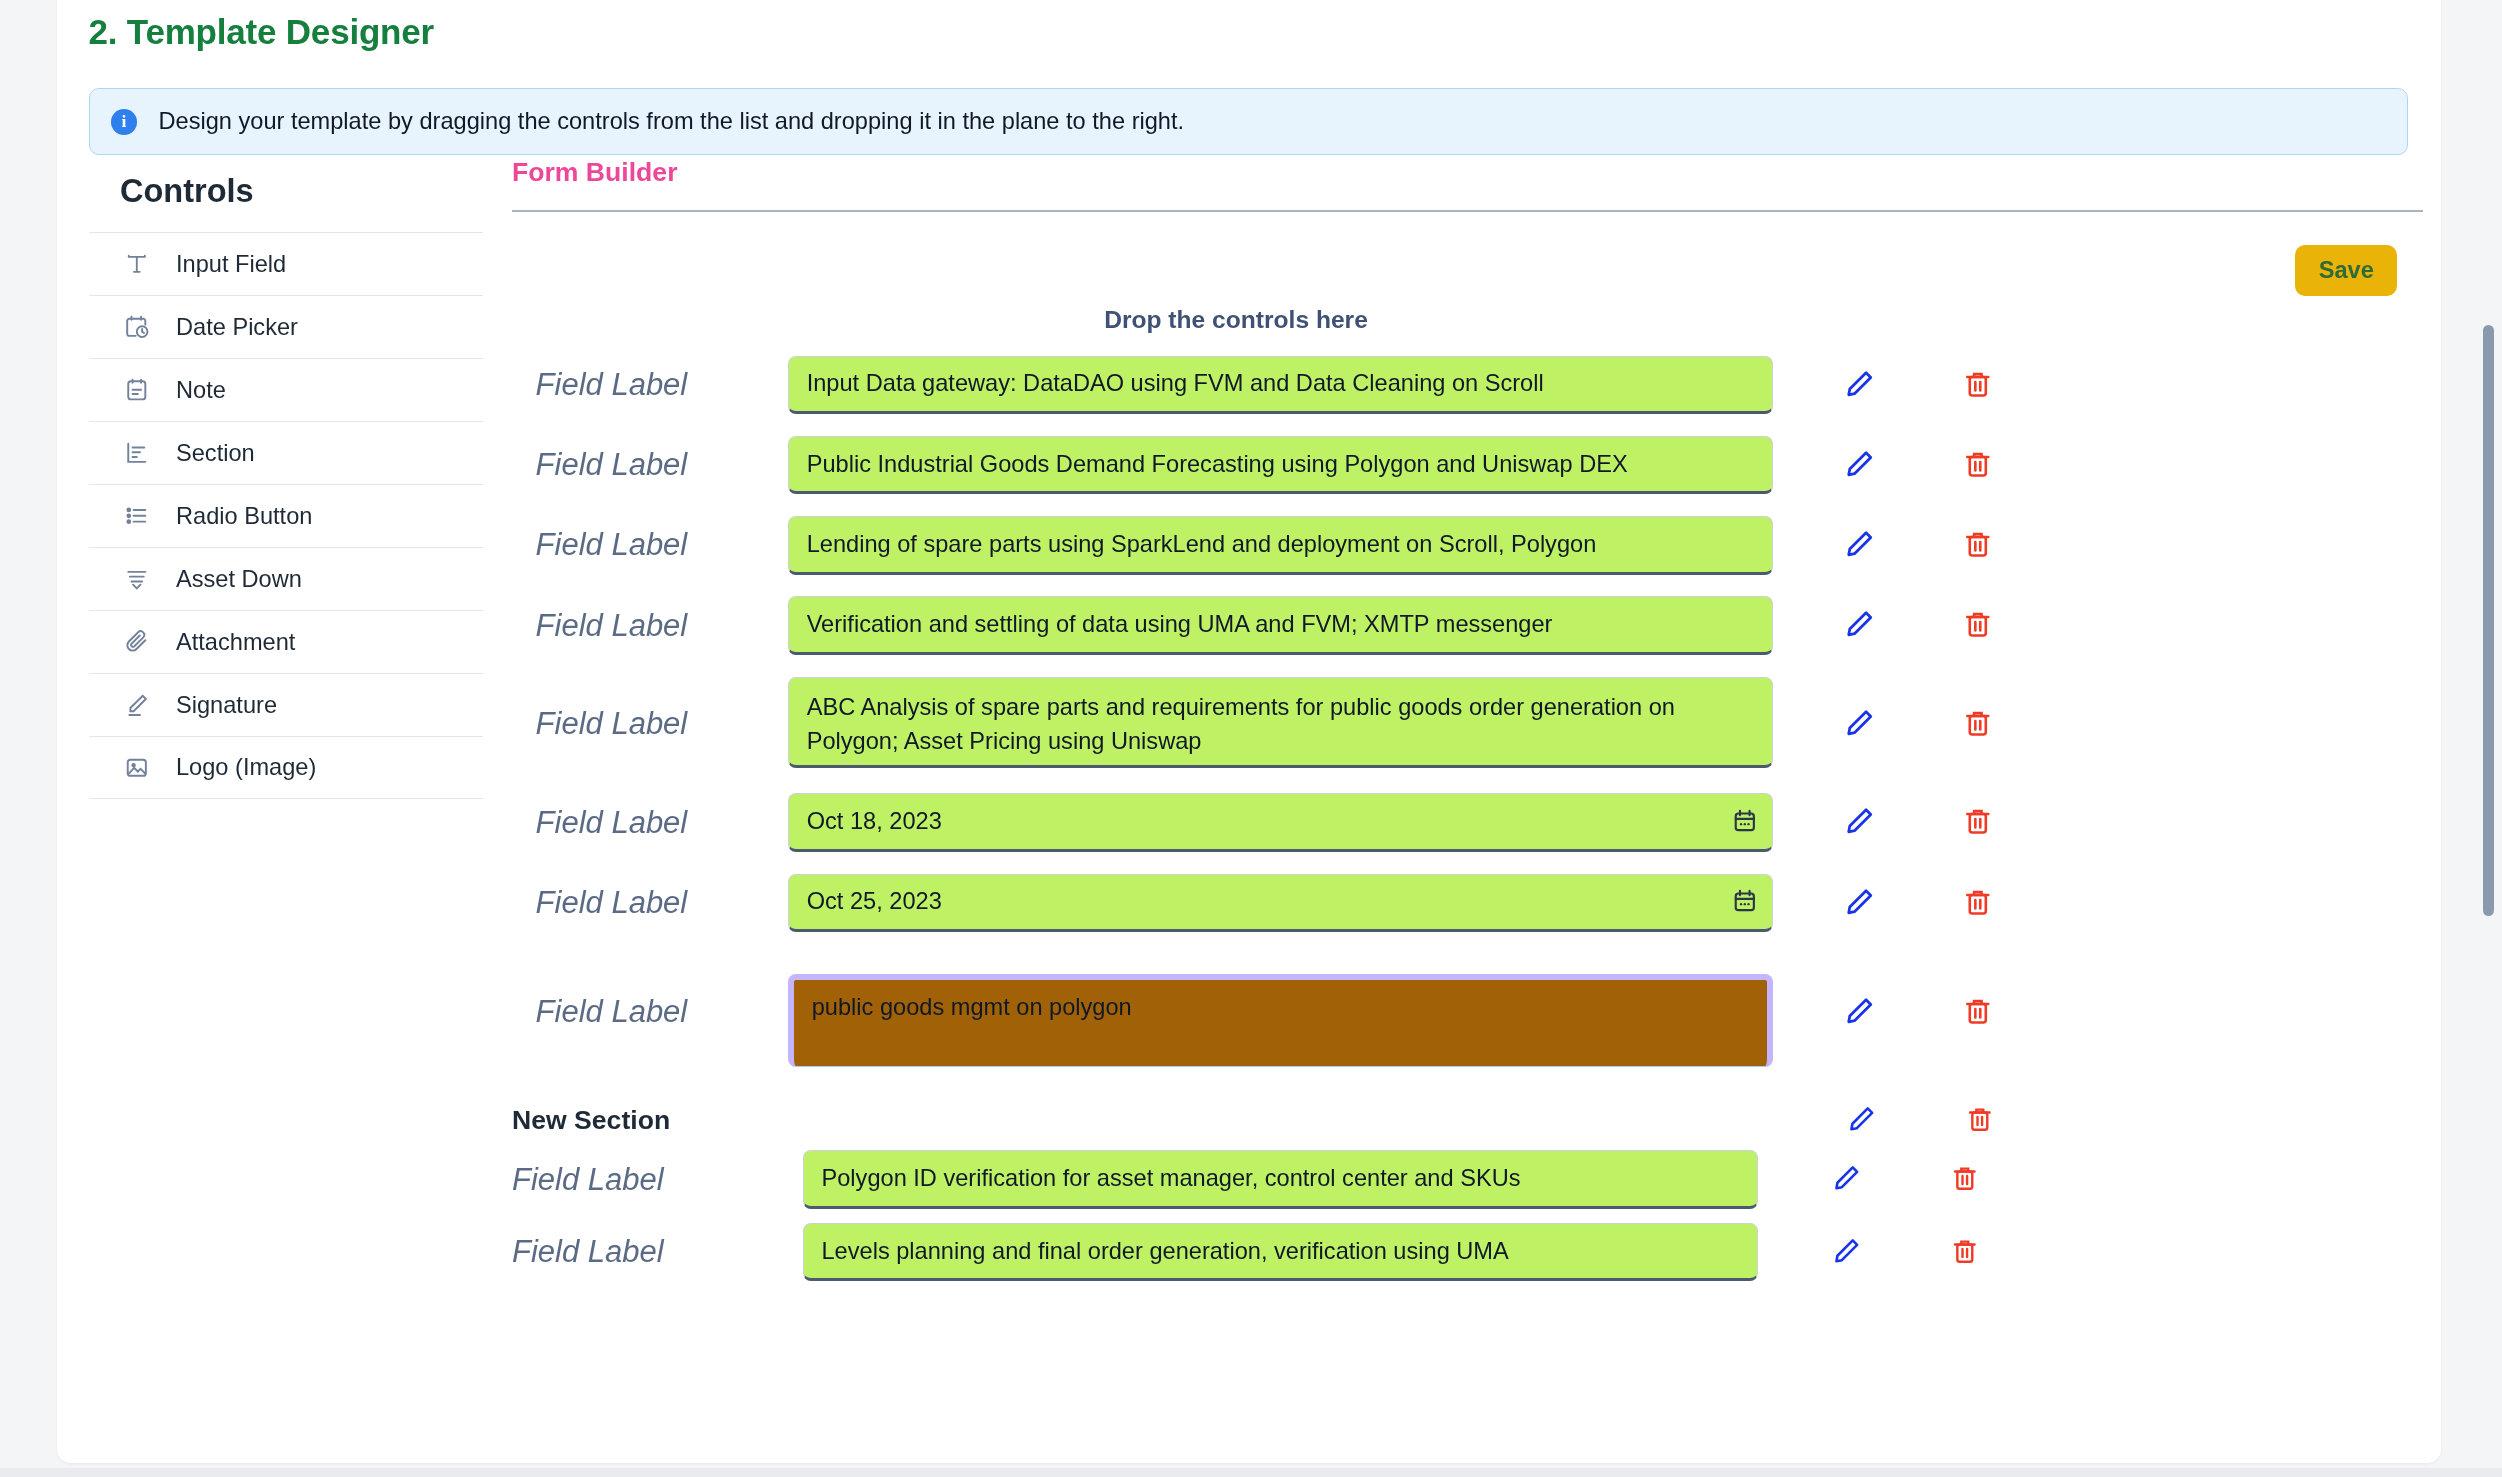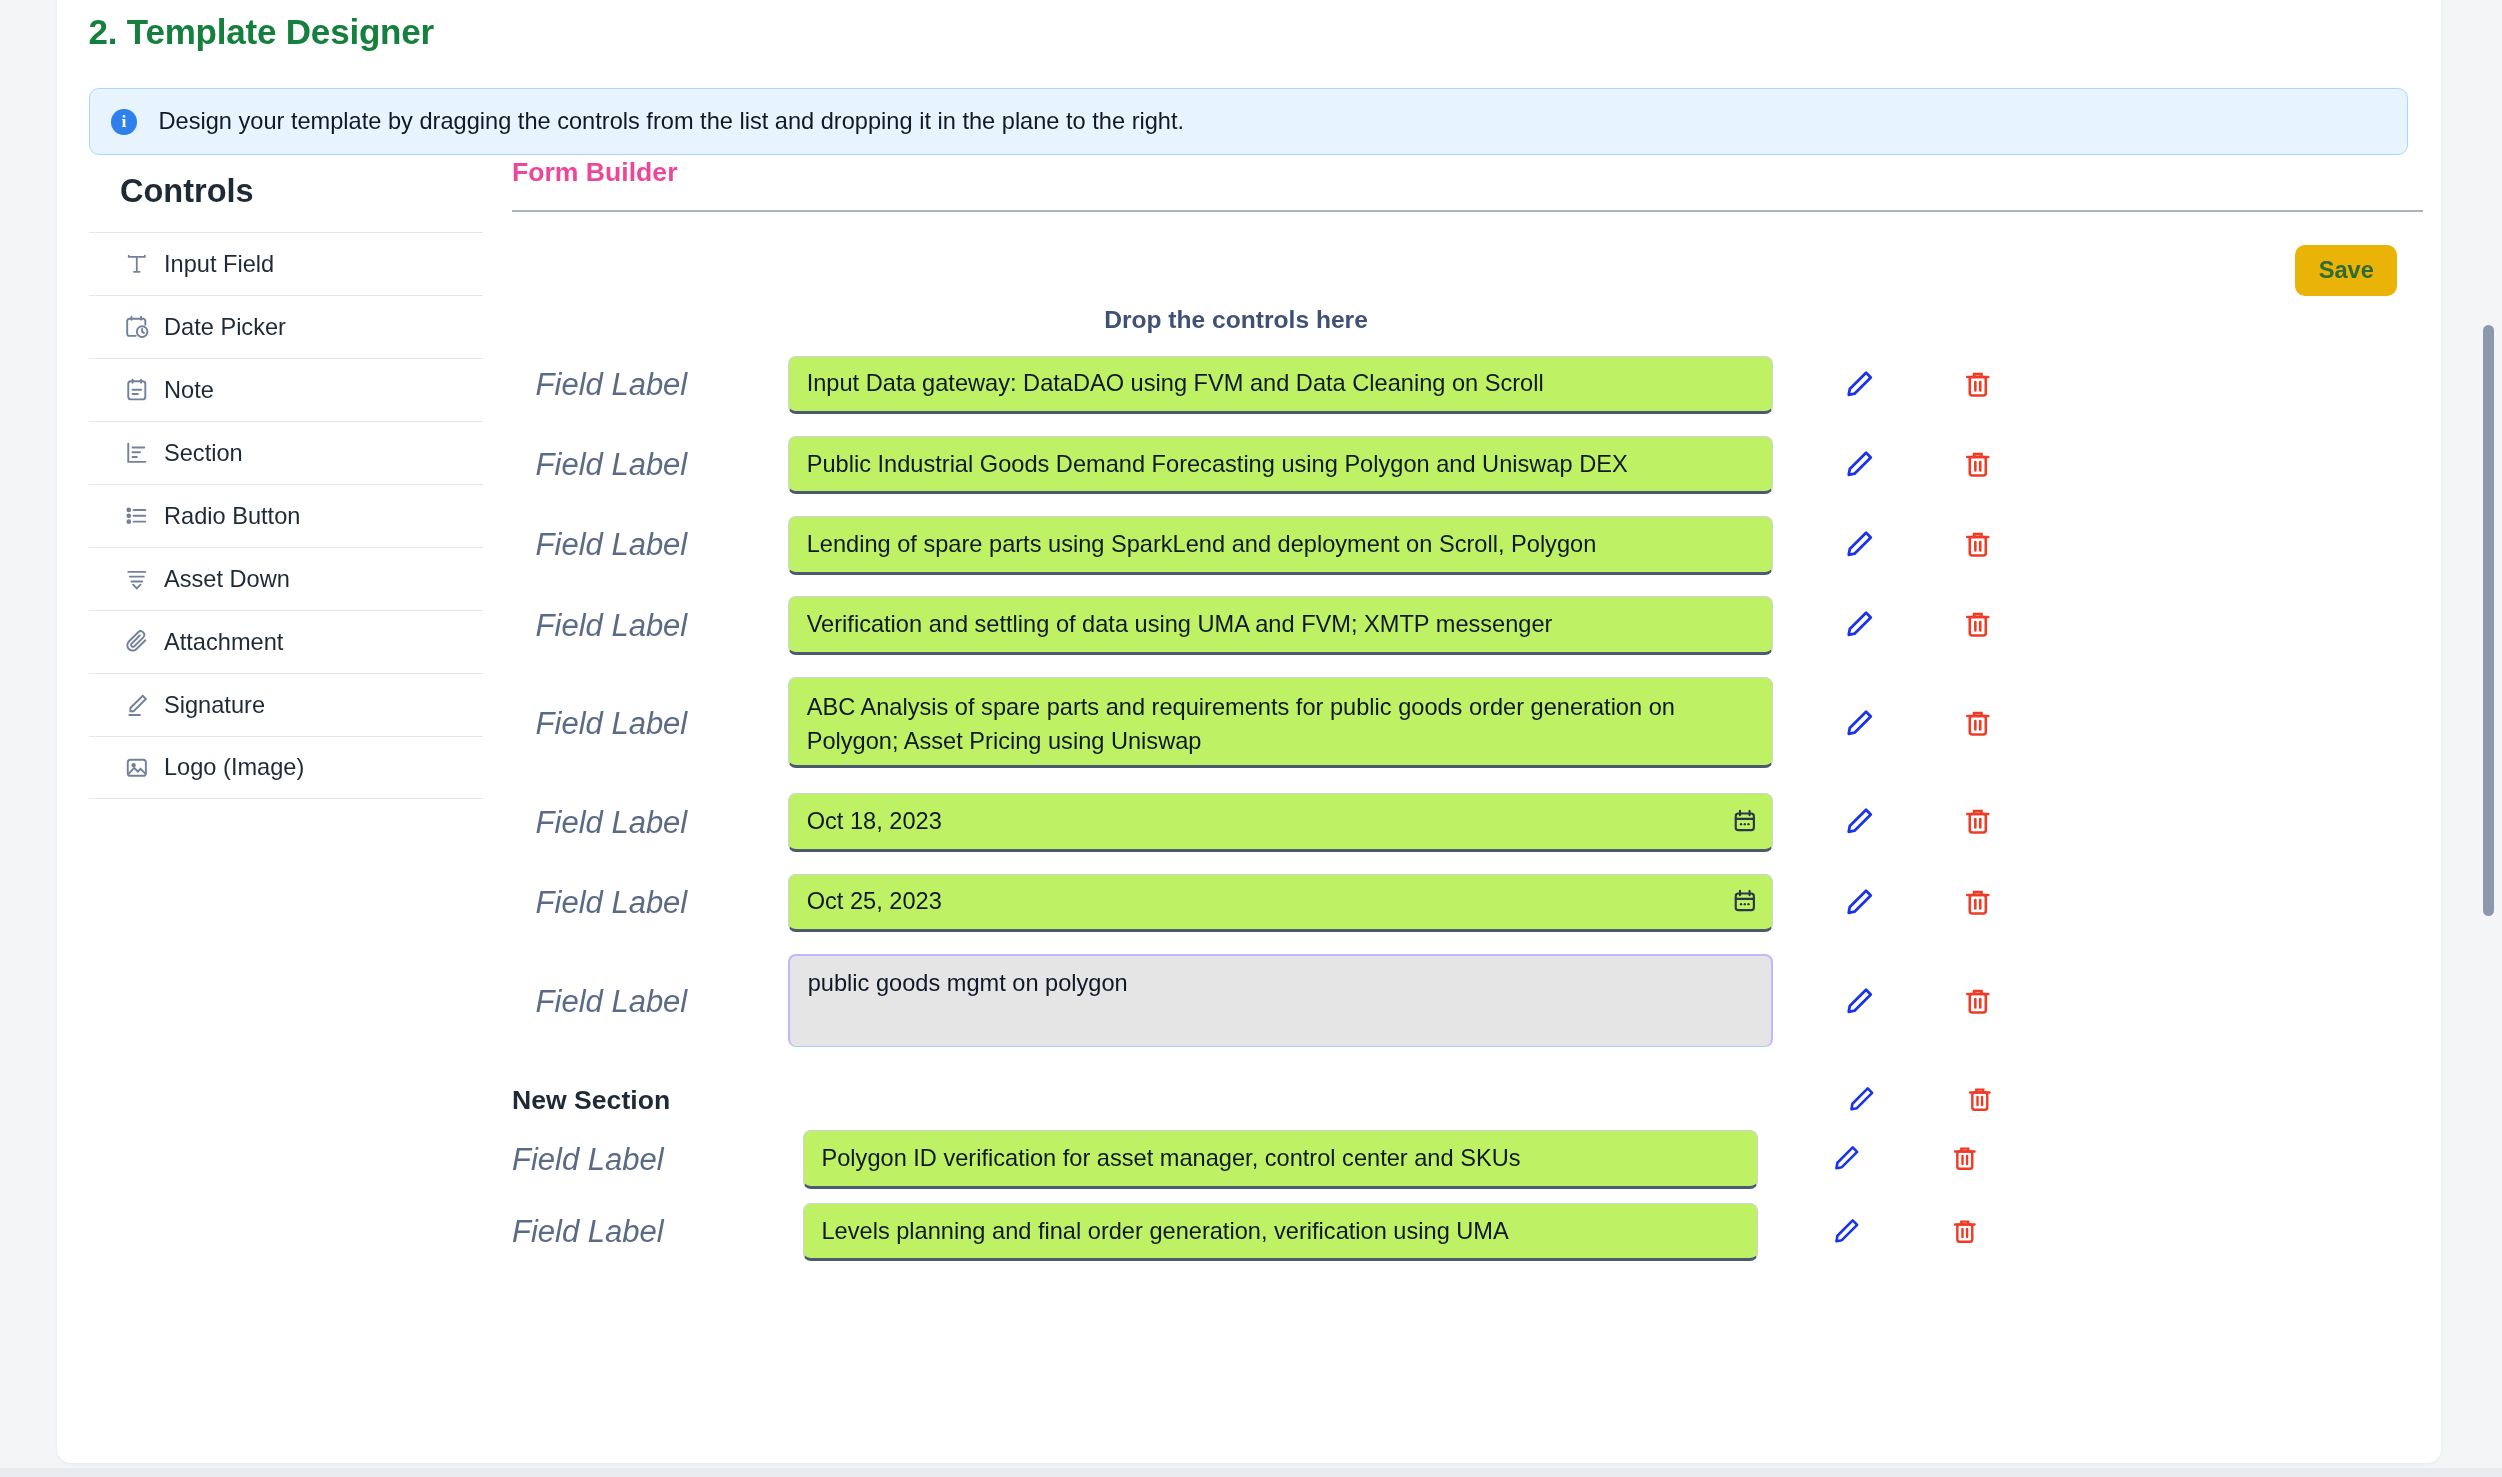--- a/index.html
+++ b/index.html
@@ -98,21 +98,21 @@
   }
   .control-item:first-of-type { border-top: 1px solid #aab4c0; }
   .control-item:last-of-type { border-bottom: 1px solid #e3e6ea; }
   .control-ico {
     width: 33px; height: 33px;
     flex: none;
     display: flex; align-items: center; justify-content: center;
     color: #73819a;
   }
   .control-label {
-    margin-left: 11px;
+    margin-left: 23px;
     font-size: 23.6px;
     color: #1f2a37;
   }
 
   
   #builder {
     position: absolute;
     left: 455px;
     top: 177px;
     width: 1911px;
@@ -186,25 +186,26 @@
   }
   .fld.two-line {
     height: 91px;
     line-height: 1.45;
     padding-top: 11.8px;
     white-space: normal;
     resize: none;
     overflow: hidden;
   }
   .fld.note {
-    background: #e5e5e5;
-    border: 2px solid #c4b5fd;
+    background: #a16207;
+    border: 6px solid #c4b5fd;
     border-bottom: 1px solid #a9cdf2;
     height: 93px;
     resize: none;
+    margin-top: 20px;
   }
   .date-wrap { position: relative; }
   .cal-ico {
     position: absolute;
     right: 15.8px;
     top: 50%;
     transform: translateY(-50%);
     color: #2b3648;
     pointer-events: none;
   }

